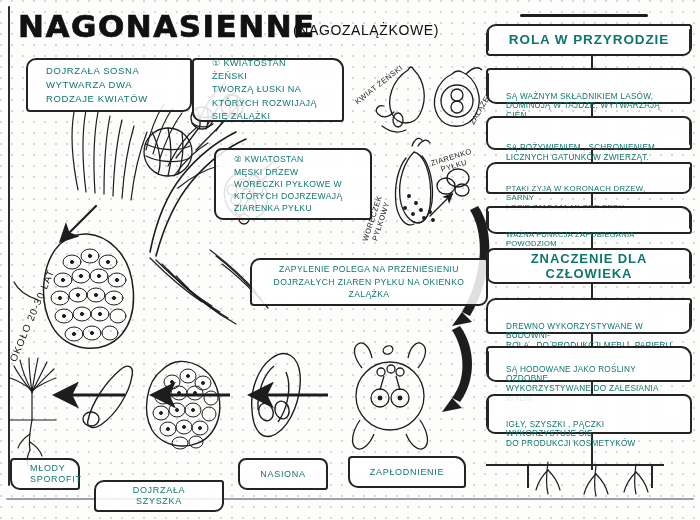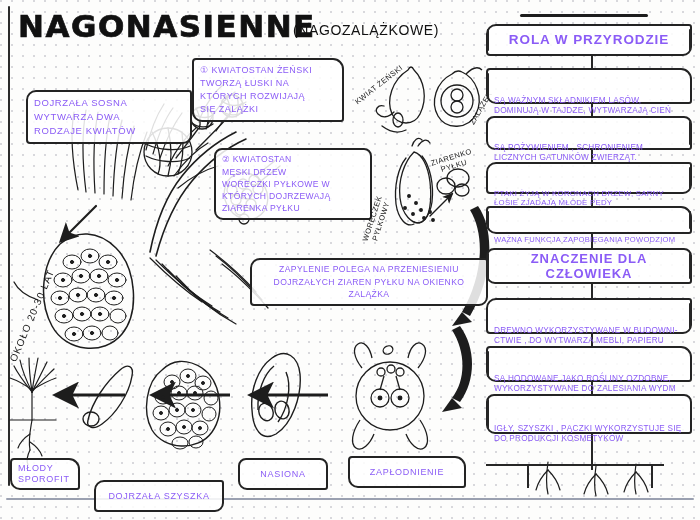--- a/index.html
+++ b/index.html
@@ -21,25 +21,25 @@
   .page-rule-left{position:absolute;left:8px;top:6px;width:2px;height:480px;background:#2b2b2b;border-radius:2px;}
   .page-rule-bottom{position:absolute;left:6px;top:498px;width:688px;height:2px;background:#9aa0b0;border-radius:2px;}
 
   
   .sbox{
     position:absolute;
     border:2px solid #232323;
     background:rgba(255,255,255,0.86);
     box-sizing:border-box;
     display:flex;flex-direction:column;justify-content:center;
-    padding:3px 6px;
+    padding:3px 18px;
     font-family:"Liberation Sans", sans-serif;
     letter-spacing:0.4px;
     line-height:1.18;
-    color:#8b5cf6;
+    color:#0f766e;
   }
   .sbox.r1{border-radius:10px 3px 9px 4px;}
   .sbox.r2{border-radius:4px 11px 3px 10px;}
   .sbox.r3{border-radius:8px 8px 3px 9px;}
 
   .title{
     position:absolute;
     font-family:"DejaVu Sans", sans-serif;
     font-weight:bold;
     color:#111;
@@ -371,21 +371,21 @@
     <path d="M548 470 C554 476 558 482 560 490"></path>
     <path d="M596 466 C594 480 594 488 596 496"></path>
       <path d="M596 474 C590 480 586 486 584 494"></path>
     <path d="M596 474 C602 480 606 486 608 494"></path>
     <path d="M636 464 C634 478 634 486 636 494"></path>
       <path d="M636 472 C630 478 626 484 624 492"></path>
     <path d="M636 472 C642 478 646 484 648 492"></path>
   </g>
 </svg>
 
-<div class="sbox r1" style="left:26px;top:58px;width:166px;height:54px;margin-top:32px;">
+<div class="sbox r1" style="left:26px;top:58px;width:166px;height:54px;">
   <span class="txt" style="font-size:9.5px;letter-spacing:0.6px;line-height:1.5;">DOJRZAŁA SOSNA
 WYTWARZA DWA
 RODZAJE KWIATÓW</span>
 </div>
 
 <div class="sbox r2" style="left:192px;top:58px;width:152px;height:64px;">
   <span class="txt" style="font-size:9px;letter-spacing:0.45px;line-height:1.45;">① KWIATOSTAN ŻEŃSKI
 TWORZĄ ŁUSKI NA
 KTÓRYCH ROZWIJAJĄ
 SIĘ ZALĄŻKI</span>
@@ -481,21 +481,21 @@
 
   <div class="sbox r3" style="left:2px;top:224px;width:206px;height:36px;">
     <div class="dbl-left"></div>
       <div class="dbl-right"></div>
     <span class="txt rc-head" style="font-size:13px;">ZNACZENIE DLA CZŁOWIEKA</span>
   </div>
 
   <div class="sbox r1" style="left:2px;top:274px;width:206px;height:36px;">
     <div class="dbl-right"></div>
     <span class="txt rc-item">DREWNO WYKORZYSTYWANE W BUDOWNI-
-CTWIE , DO WYTWARZA MEBLI, PAPIERU</span>
+ROLA , DO PRODUKCJI MEBLI, PAPIERU</span>
   </div>
 
   <div class="sbox r2" style="left:2px;top:322px;width:206px;height:36px;">
     <div class="dbl-left"></div>
     <span class="txt rc-item">SĄ HODOWANE JAKO ROŚLINY OZDOBNE,
 WYKORZYSTYWANE DO ZALESIANIA WYDM</span>
   </div>
 
   <div class="sbox r3" style="left:2px;top:370px;width:206px;height:40px;">
     <div class="dbl-left"></div>

